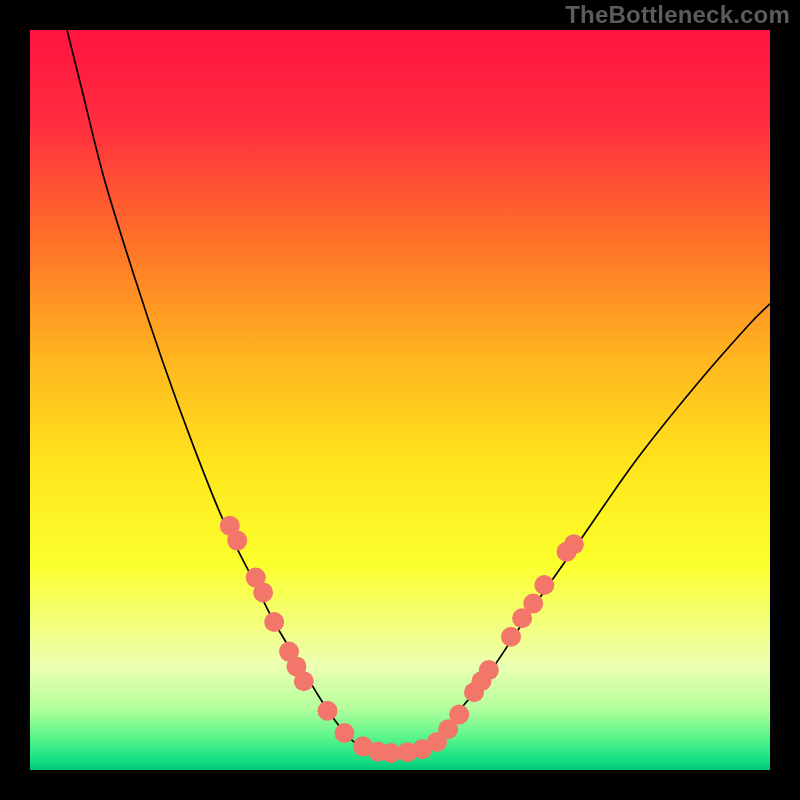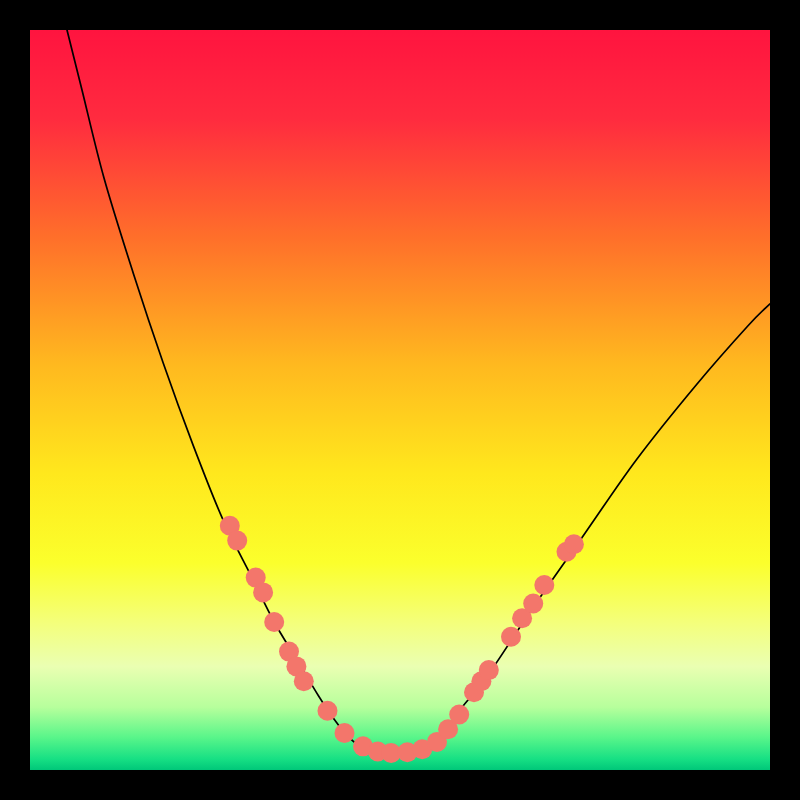--- a/index.html
+++ b/index.html
@@ -30,20 +30,21 @@
     display: block;
     position: absolute;
     top: 0;
     left: 0;
   }
 </style>
 </head>
 <body>
 
 <div class="container">
+  <div class="watermark">TheBottleneck.com</div>
   <svg class="plot" width="800" height="800" viewBox="0 0 800 800">
       <defs>
         <linearGradient id="bg-grad" x1="0" y1="0" x2="0" y2="1">
           <stop offset="0%" stop-color="#ff143f"></stop>
           <stop offset="12%" stop-color="#ff2b3f"></stop>
           <stop offset="28.000000000000004%" stop-color="#ff6f2a"></stop>
           <stop offset="45%" stop-color="#ffb81f"></stop>
           <stop offset="60%" stop-color="#ffe81d"></stop>
           <stop offset="72%" stop-color="#fbff2c"></stop>
           <stop offset="80%" stop-color="#f4ff7a"></stop>

